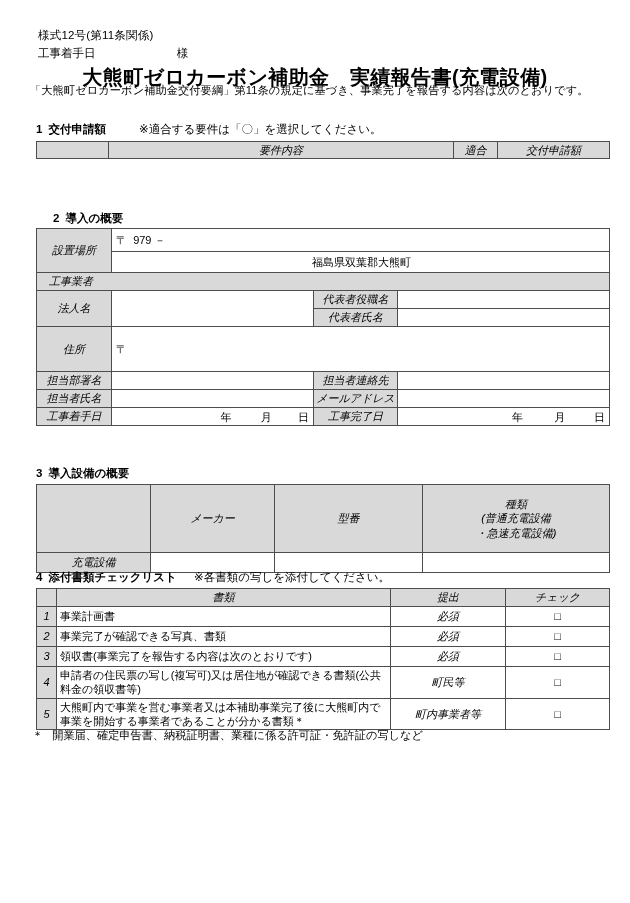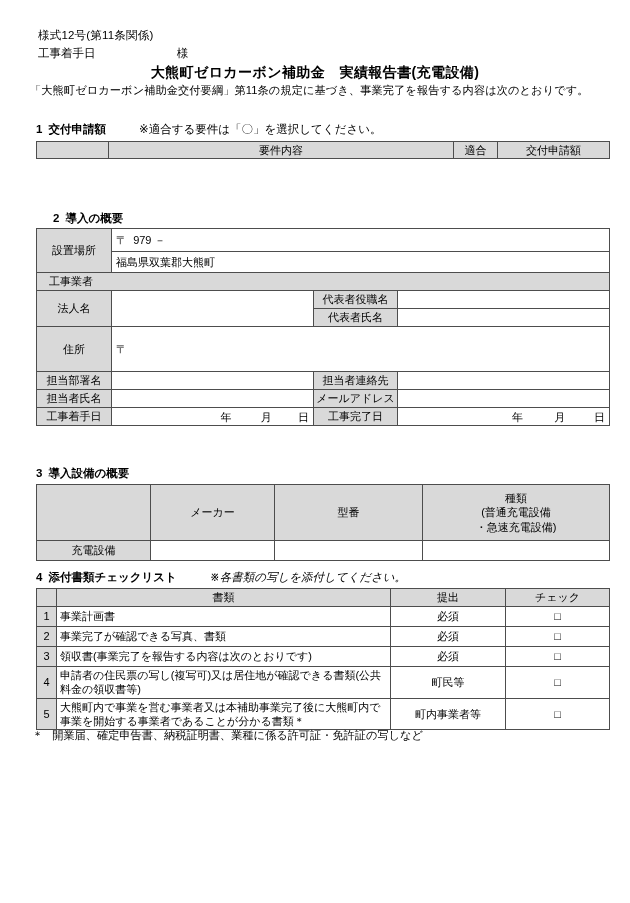--- a/index.html
+++ b/index.html
@@ -45,21 +45,21 @@
   .addressee-row .sama {
     display: inline-block;
     margin-left: 78px;
   }
   .doc-title {
     position: absolute;
     left: 0;
     right: 0;
     top: 64px;
     text-align: center;
-    font-size: 14px;
+    font-size: 20px;
     font-weight: bold;
     letter-spacing: 0.4px;
   }
   .lead {
     position: absolute;
     left: 30px;
     top: 83px;
     font-size: 11.2px;
     letter-spacing: 0.1px;
     white-space: nowrap;
@@ -93,21 +93,21 @@
     border: 1px solid #4d4d4d;
     padding: 0 2px;
     vertical-align: middle;
     font-weight: normal;
     line-height: 1.28;
     overflow: hidden;
   }
   .sh {           
     background: #d9d9d9;
   }
-  .ctr { text-align: center; }
+  .ctr { text-align: center; font-style: italic; }
   .lft { text-align: left; }
   .vtop { vertical-align: top; }
 
   
   #table-requirement { left: 36px; top: 141px; width: 573px; }
   #table-requirement td { height: 16px; }
   #table-requirement .req-body {
     text-align: left;
     padding: 1px 3px;
     line-height: 1.32;
@@ -122,21 +122,21 @@
   
   #table-outline { left: 36px; top: 228px; width: 573px; }
   #table-outline td { height: 17px; }
   .zip-line {
     display: block;
     text-align: left;
     padding-left: 2px;
   }
   .addr-line {
     display: block;
-    text-align: left;
+    text-align: center;
     padding-left: 2px;
     font-family: Liberation Serif, serif;
   }
   .date-cell {
     position: relative;
     text-align: left;
     padding: 0;
   }
   .date-cell span {
     position: absolute;
@@ -146,21 +146,21 @@
   }
   .date-cell .y { left: 54%; }
   .date-cell .m { left: 74%; }
   .date-cell .d { right: 4px; }
 
   
   #table-equipment { left: 36px; top: 484px; width: 573px; }
   #table-equipment td { height: 18px; }
   #table-equipment .kind-head {
     line-height: 1.3;
-    padding: 6px 2px;
+    padding: 12px 2px;
   }
 
   
   #table-checklist { left: 36px; top: 588px; width: 573px; }
   #table-checklist td { height: 17px; }
   #table-checklist td.docname {
     text-align: left;
     padding: 1px 3px;
     line-height: 1.3;
   }
@@ -320,21 +320,21 @@
         <td class="sh ctr" style="height:19px;">充電設備</td>
         <td></td>
         <td></td>
         <td></td>
       </tr>
     </tbody>
   </table>
 
   <div class="section-head" style="left:36px; top:570px;">
     <span class="num">4</span><span>添付書類チェックリスト</span>
-    <span class="note" style="margin-left:30px;font-style:italic;">※各書類の写しを添付してください。</span>
+    <span class="note" style="margin-left:14px;">※各書類の写しを添付してください。</span>
   </div>
 
   <table class="grid" id="table-checklist">
     <colgroup>
       <col style="width:20px">
       <col style="width:334px">
       <col style="width:115px">
       <col style="width:104px">
     </colgroup>
     <tbody>

